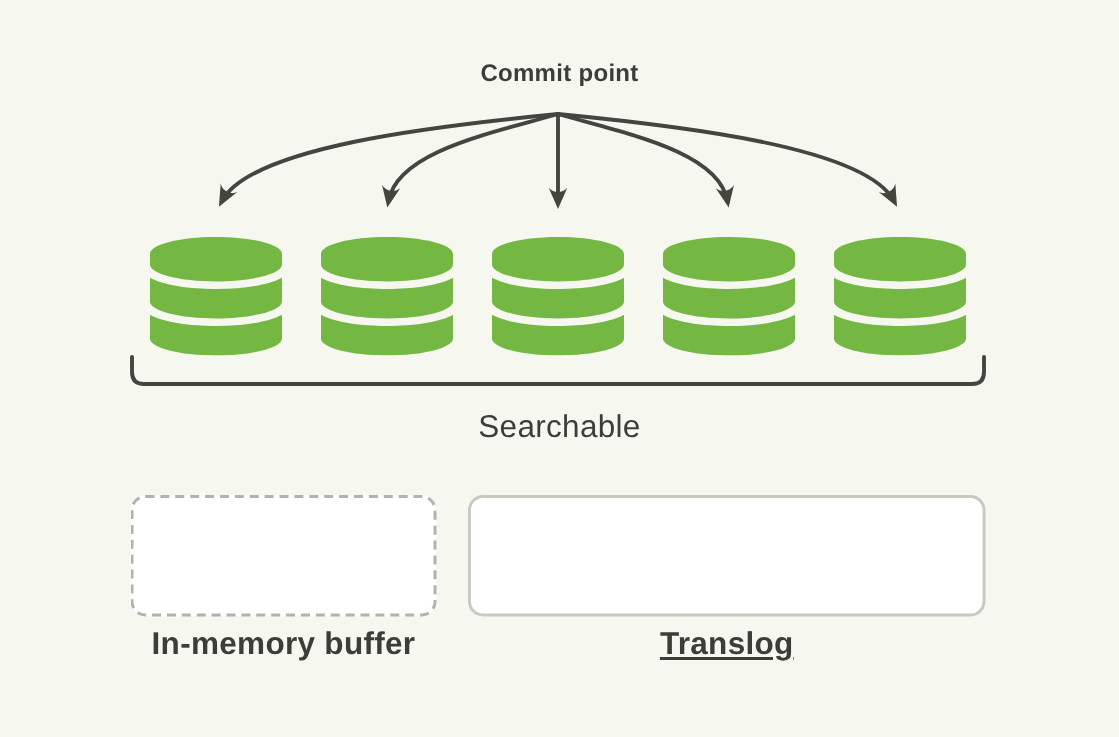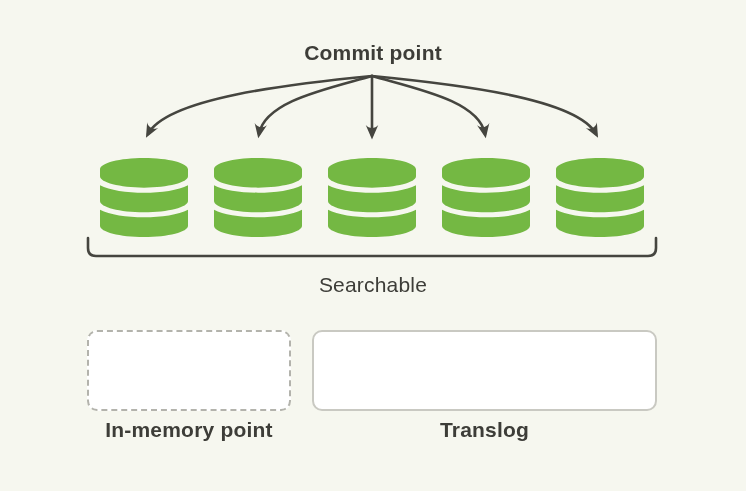--- a/index.html
+++ b/index.html
@@ -22,21 +22,21 @@
     position: relative;
     width: 746px;
     height: 491px;
   }
   .title {
     position: absolute;
     top: 41px;
     left: 0;
     width: 746px;
     text-align: center;
-    font-size: 21px;
+    font-size: 16px;
     font-weight: 700;
     color: var(--ink);
     letter-spacing: 0.2px;
   }
   .overlay {
     position: absolute;
     top: 0;
     left: 0;
     width: 746px;
     height: 491px;
@@ -95,21 +95,21 @@
   .label {
     position: absolute;
     top: 418px;
     text-align: center;
     font-size: 21px;
     font-weight: 700;
     color: var(--ink);
     letter-spacing: 0.2px;
   }
   .label.buffer-label { left: 87px; width: 204px; }
-  .label.translog-label { left: 312px; width: 345px; }
+  .label.translog-label { left: 312px; width: 345px; text-decoration: underline; }
 </style>
 </head>
 <body>
 
 <div class="stage">
 
   <div class="title">Commit point</div>
 
   <svg class="overlay" viewBox="0 0 746 491" xmlns="http://www.w3.org/2000/svg" aria-hidden="true">
     <defs>
@@ -141,16 +141,16 @@
       <svg width="88" height="79" viewBox="0 0 448 512" preserveAspectRatio="none" xmlns="http://www.w3.org/2000/svg" aria-hidden="true">
       <path d="M448 73.143v45.714C448 159.143 347.667 192 224 192S0 159.143 0 118.857V73.143C0 32.857 100.333 0 224 0s224 32.857 224 73.143zM448 176v102.857C448 319.143 347.667 352 224 352S0 319.143 0 278.857V176c48.125 33.143 136.208 48.572 224 48.572S399.874 209.143 448 176zm0 160v102.857C448 479.143 347.667 512 224 512S0 479.143 0 438.857V336c48.125 33.143 136.208 48.572 224 48.572S399.874 369.143 448 336z"></path>
     </svg>
     </div>
 
   <div class="searchable">Searchable</div>
 
   <div class="box dashed"></div>
   <div class="box solid"></div>
 
-  <div class="label buffer-label">In-memory point</div>
+  <div class="label buffer-label">In-memory buffer</div>
   <div class="label translog-label">Translog</div>
 
 </div>
 
 </body></html>

